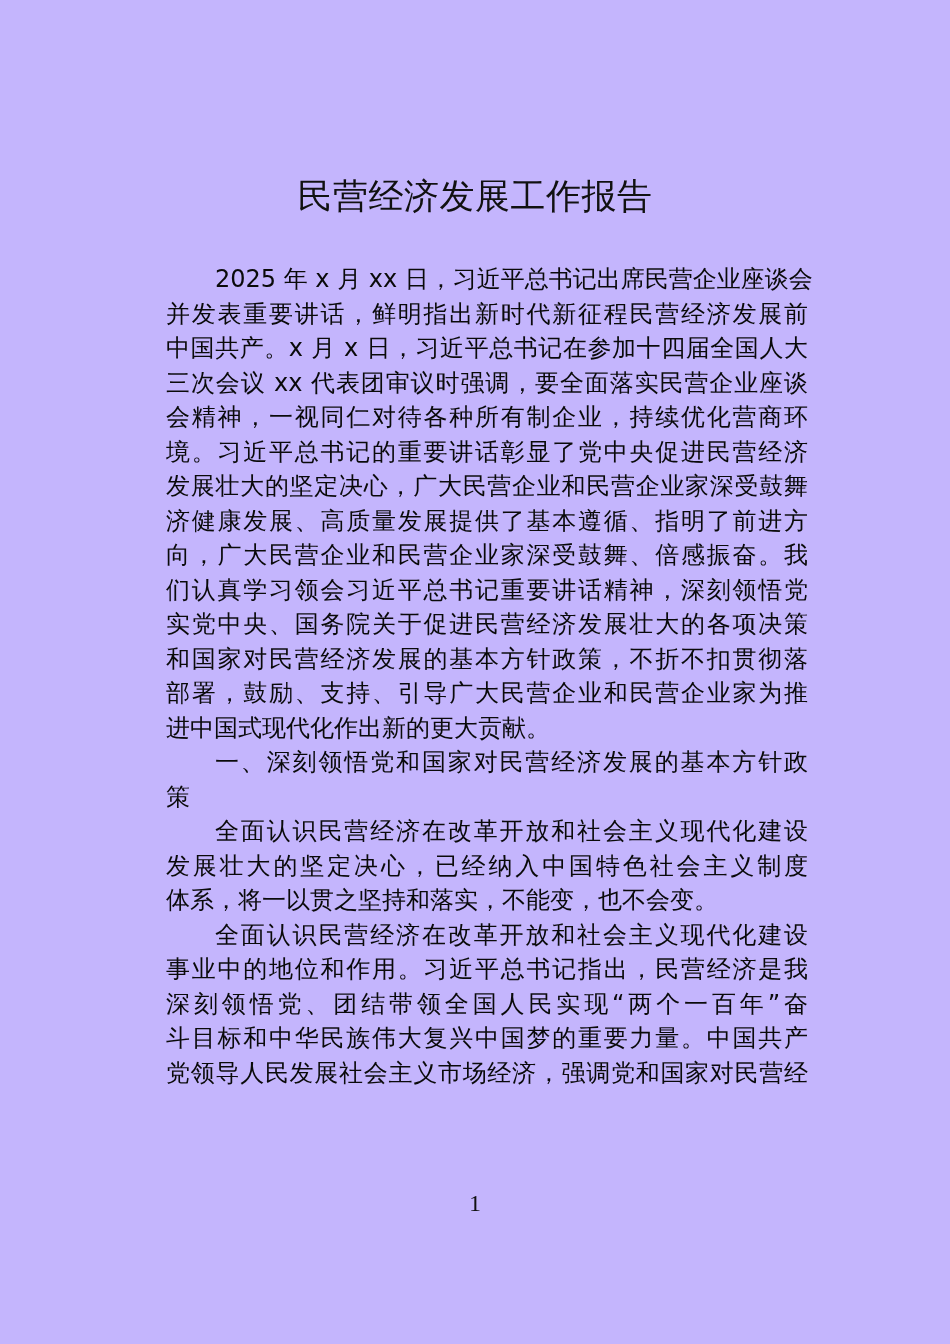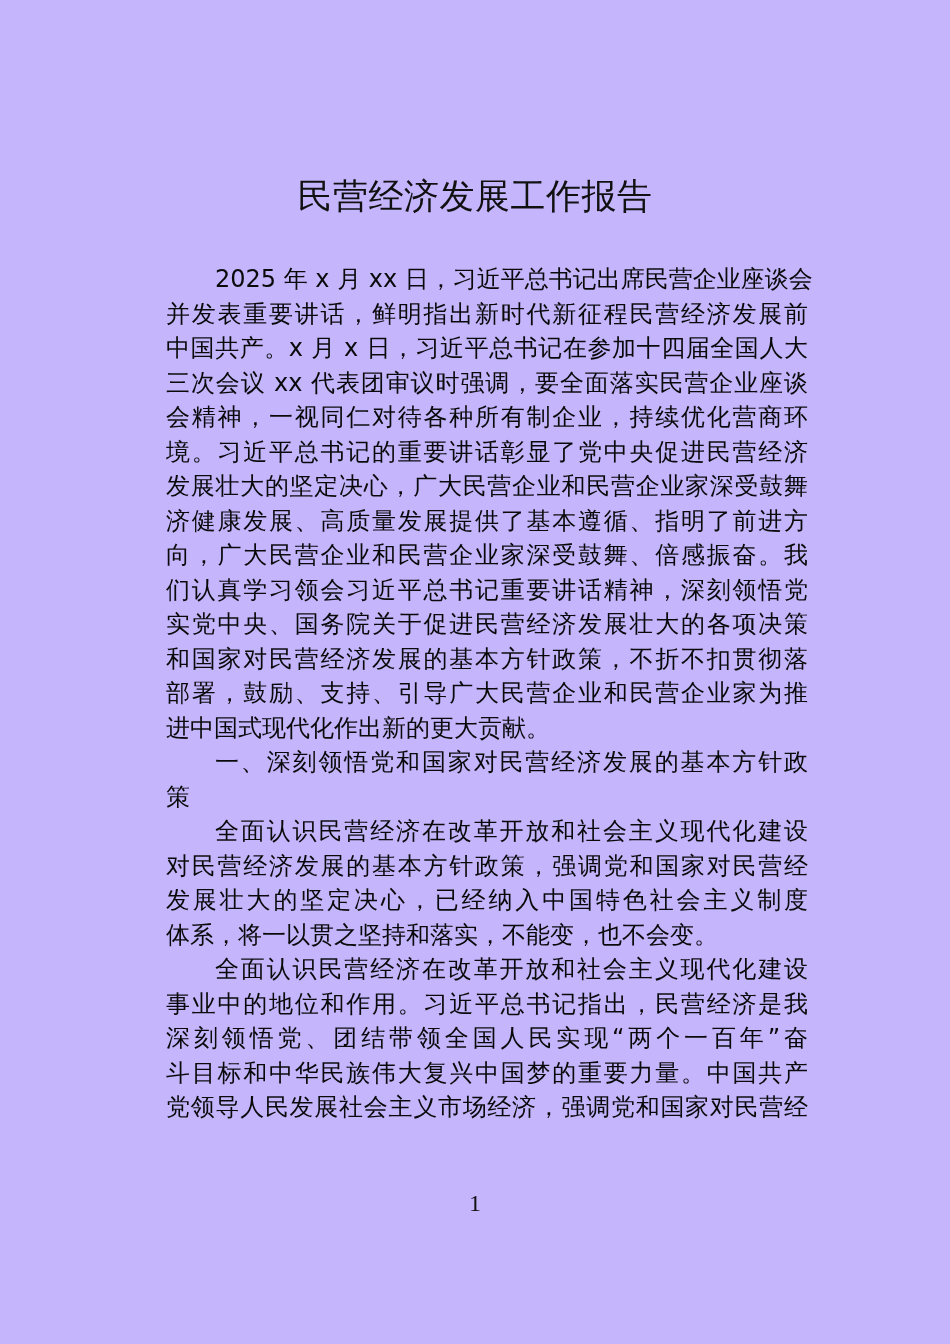--- a/index.html
+++ b/index.html
@@ -84,21 +84,20 @@
     <div class="line">济健康发展、高质量发展提供了基本遵循、指明了前进方</div>
     <div class="line">向，广大民营企业和民营企业家深受鼓舞、倍感振奋。我</div>
     <div class="line">们认真学习领会习近平总书记重要讲话精神，深刻领悟党</div>
     <div class="line">实党中央、国务院关于促进民营经济发展壮大的各项决策</div>
     <div class="line">和国家对民营经济发展的基本方针政策，不折不扣贯彻落</div>
     <div class="line">部署，鼓励、支持、引导广大民营企业和民营企业家为推</div>
     <div class="line last">进中国式现代化作出新的更大贡献。</div>
     <div class="line indent">一、深刻领悟党和国家对民营经济发展的基本方针政</div>
     <div class="line last">策</div>
     <div class="line indent">全面认识民营经济在改革开放和社会主义现代化建设</div>
-    <div class="line">对民营经济发展的基本方针政策，强调党和国家对民营经</div>
     <div class="line">发展壮大的坚定决心，已经纳入中国特色社会主义制度</div>
     <div class="line last">体系，将一以贯之坚持和落实，不能变，也不会变。</div>
     <div class="line indent">全面认识民营经济在改革开放和社会主义现代化建设</div>
     <div class="line">事业中的地位和作用。习近平总书记指出，民营经济是我</div>
     <div class="line">深刻领悟党、团结带领全国人民实现“两个一百年”奋</div>
     <div class="line">斗目标和中华民族伟大复兴中国梦的重要力量。中国共产</div>
     <div class="line">党领导人民发展社会主义市场经济，强调党和国家对民营经</div>
   </div>
 
   <div class="page-number">1</div>

